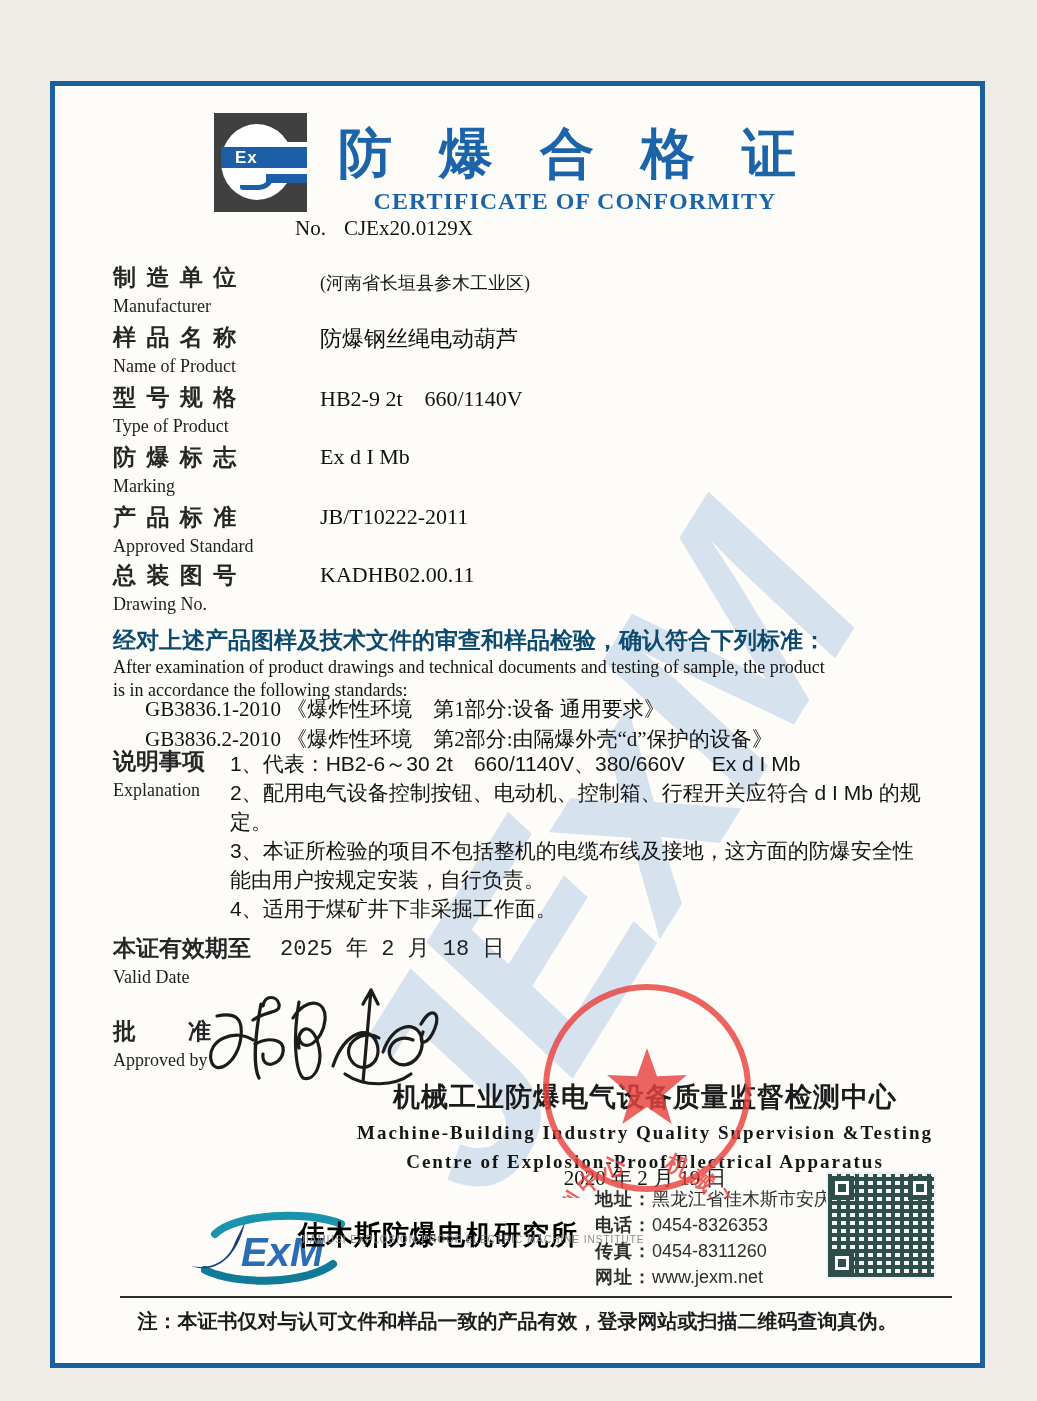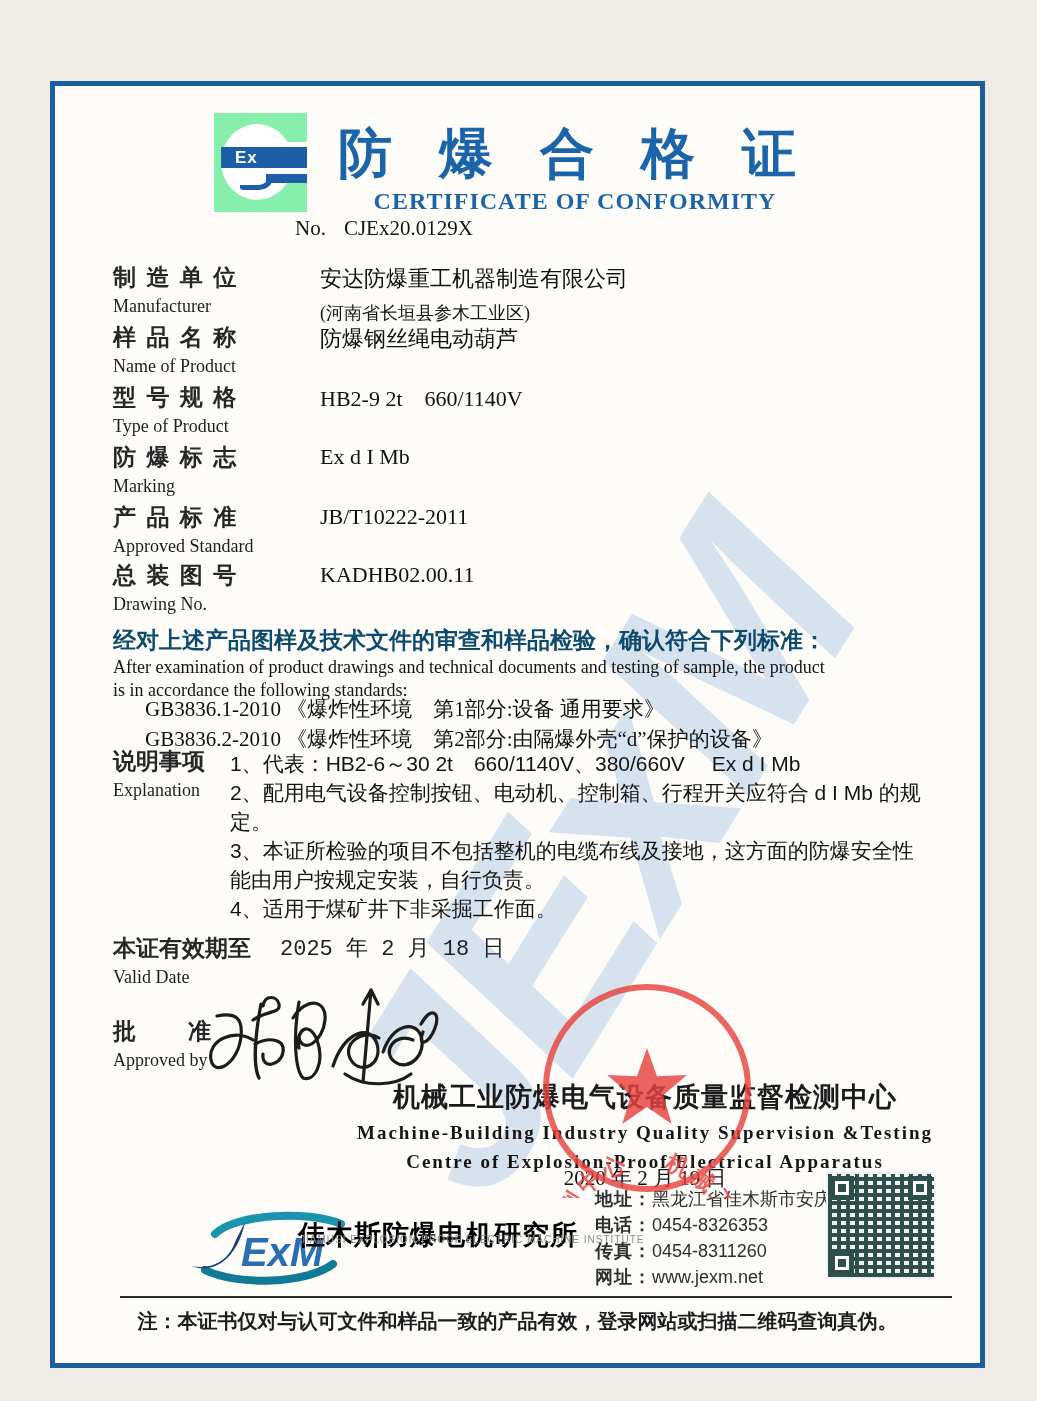--- a/index.html
+++ b/index.html
@@ -18,21 +18,21 @@
   .watermark{
     position:absolute;left:90px;top:430px;width:900px;height:680px;
     display:flex;align-items:center;justify-content:center;
     transform:rotate(-58deg);transform-origin:50% 50%;
     font-size:285px;font-weight:bold;font-style:italic;
     color:#b7cfe6;opacity:.55;letter-spacing:-8px;white-space:nowrap;
     z-index:1;pointer-events:none;
   }
   .content{position:absolute;inset:0;z-index:2;}
   
-  .exlogo{left:159px;top:27px;width:93px;height:99px;background:#86efac;}
+  .exlogo{left:159px;top:27px;width:93px;height:99px;background:#404040;}
   .exlogo div{position:absolute;}
   .ex-ellipse{left:7px;top:11px;width:72px;height:76px;background:#fff;border-radius:50%;}
   .ex-slit-top{left:58px;top:29px;width:35px;height:5px;background:#fff;}
   .ex-band{left:7px;top:34px;width:86px;height:21px;background:#1d5fa6;color:#fff;
     font-weight:bold;font-size:17px;line-height:21px;padding-left:14px;box-sizing:border-box;letter-spacing:1px;}
   .ex-slit{left:40px;top:55px;width:53px;height:6px;background:#fff;}
   .ex-band2{left:52px;top:61px;width:41px;height:9px;background:#1d5fa6;}
   .ex-hook{left:26px;top:62px;width:34px;height:15px;border:5px solid #1d5fa6;
     border-top:none;border-left:none;border-radius:0 0 20px 4px;box-sizing:border-box;}
   
@@ -108,21 +108,20 @@
     <div class="abs title-en">CERTIFICATE OF CONFORMITY</div>
     <div class="abs no-line">
       <span>No.</span><span class="num">CJEx20.0129X</span>
     </div>
 
     <div class="abs frow-label" style="top:176px">
       <div class="flabel-cn">制 造 单 位</div>
       <div class="flabel-en">Manufacturer</div>
     </div>
     <div class="abs frow-value" style="top:178px">
-      <div class="fvalue">安达防爆重工机器制造有限公司</div>
       <div class="fvalue-sub">(河南省长垣县参木工业区)</div>
     </div>
 
     <div class="abs frow-label" style="top:236px">
       <div class="flabel-cn">样 品 名 称</div>
       <div class="flabel-en">Name of Product</div>
     </div>
     <div class="abs frow-value" style="top:238px">
       <div class="fvalue">防爆钢丝绳电动葫芦</div>
     </div>

